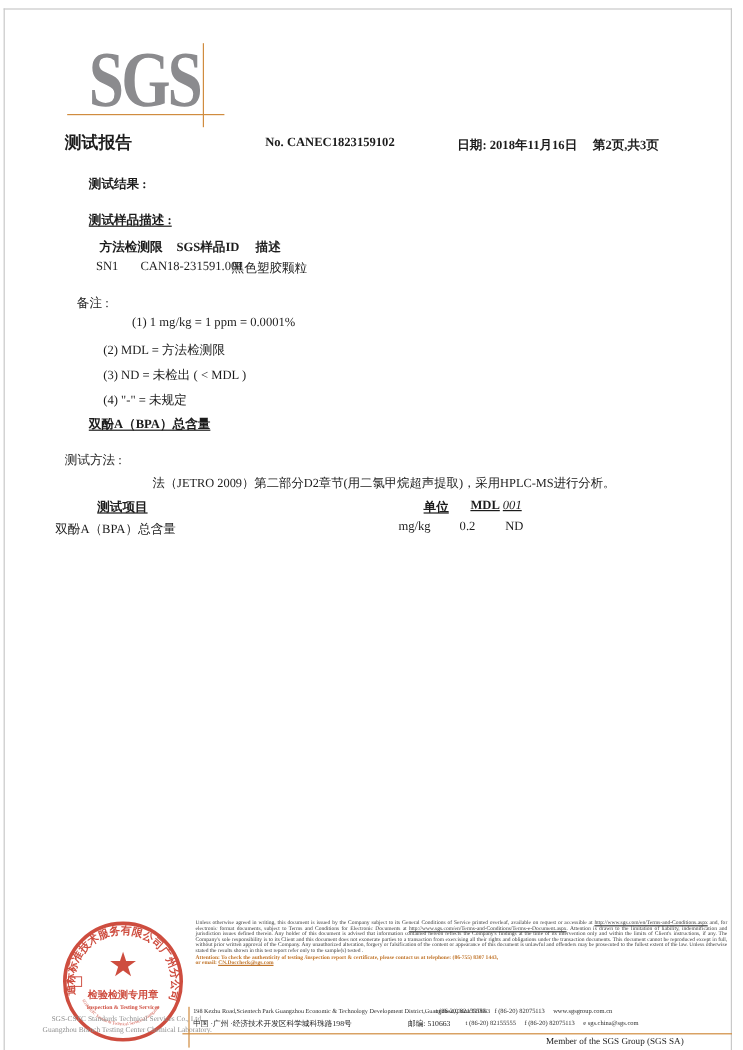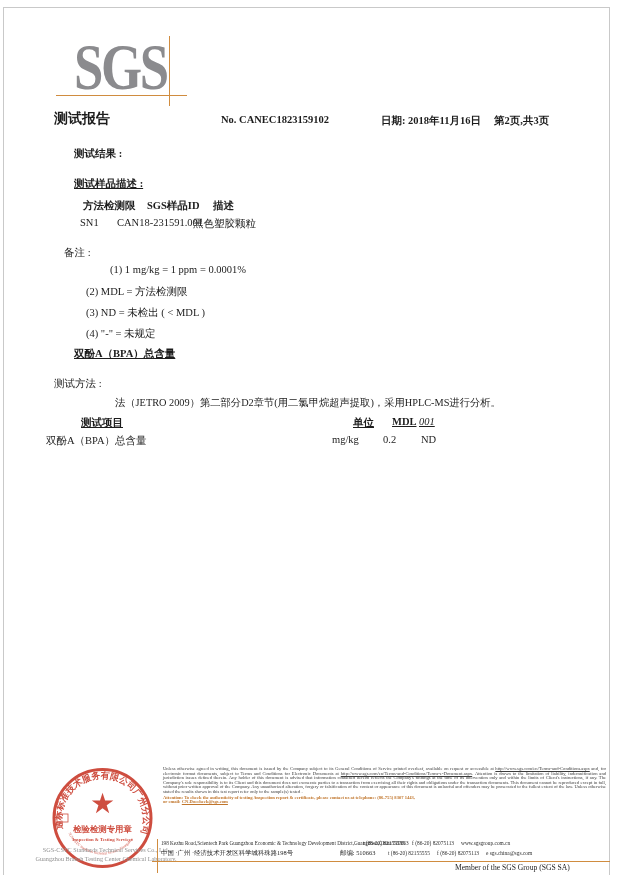--- a/index.html
+++ b/index.html
@@ -58,21 +58,21 @@
   <div class="abs zh" style="left:193px;top:217px;">黑色塑胶颗粒</div>
 
   <div class="abs lbl" style="left:64px;top:246px;text-align:right;">备注 :</div>
   <div class="abs zh" style="left:86px;top:264px;margin-left:24px;">(1) 1 mg/kg = 1 ppm = 0.0001%</div>
   <div class="abs zh" style="left:86px;top:285px;">(2) MDL = 方法检测限</div>
   <div class="abs zh" style="left:86px;top:306px;text-align:right;">(3) ND = 未检出 ( &lt; MDL )</div>
   <div class="abs zh" style="left:86px;top:327px;">(4) "-" = 未规定</div>
 
   <div class="abs lbl bold ul" style="left:54px;top:347px;">双酚A（BPA）总含量</div>
   <div class="abs lbl" style="left:54px;top:377px;">测试方法 :</div>
-  <div class="abs zh" style="left:115px;top:396px;font-size:10.3px;">法（JETRO 2009）第二部分D2章节(用二氯甲烷超声提取)，采用HPLC-MS进行分析。</div>
+  <div class="abs zh" style="left:127px;top:396px;font-size:10.3px;">法（JETRO 2009）第二部分D2章节(用二氯甲烷超声提取)，采用HPLC-MS进行分析。</div>
 
   <div class="abs zh bold ul" style="left:61px;top:416px;">测试项目</div>
   <div class="abs zh bold ul" style="left:333px;top:416px;">单位</div>
   <div class="abs zh bold ul" style="left:372px;top:416px;">MDL</div>
   <div class="abs zh it ul" style="left:419px;top:416px;">001</div>
   <div class="abs zh" style="left:46px;top:434px;">双酚A（BPA）总含量</div>
   <div class="abs zh" style="left:332px;top:434px;">mg/kg</div>
   <div class="abs zh" style="left:383px;top:434px;">0.2</div>
   <div class="abs zh" style="left:421px;top:434px;">ND</div>
 

